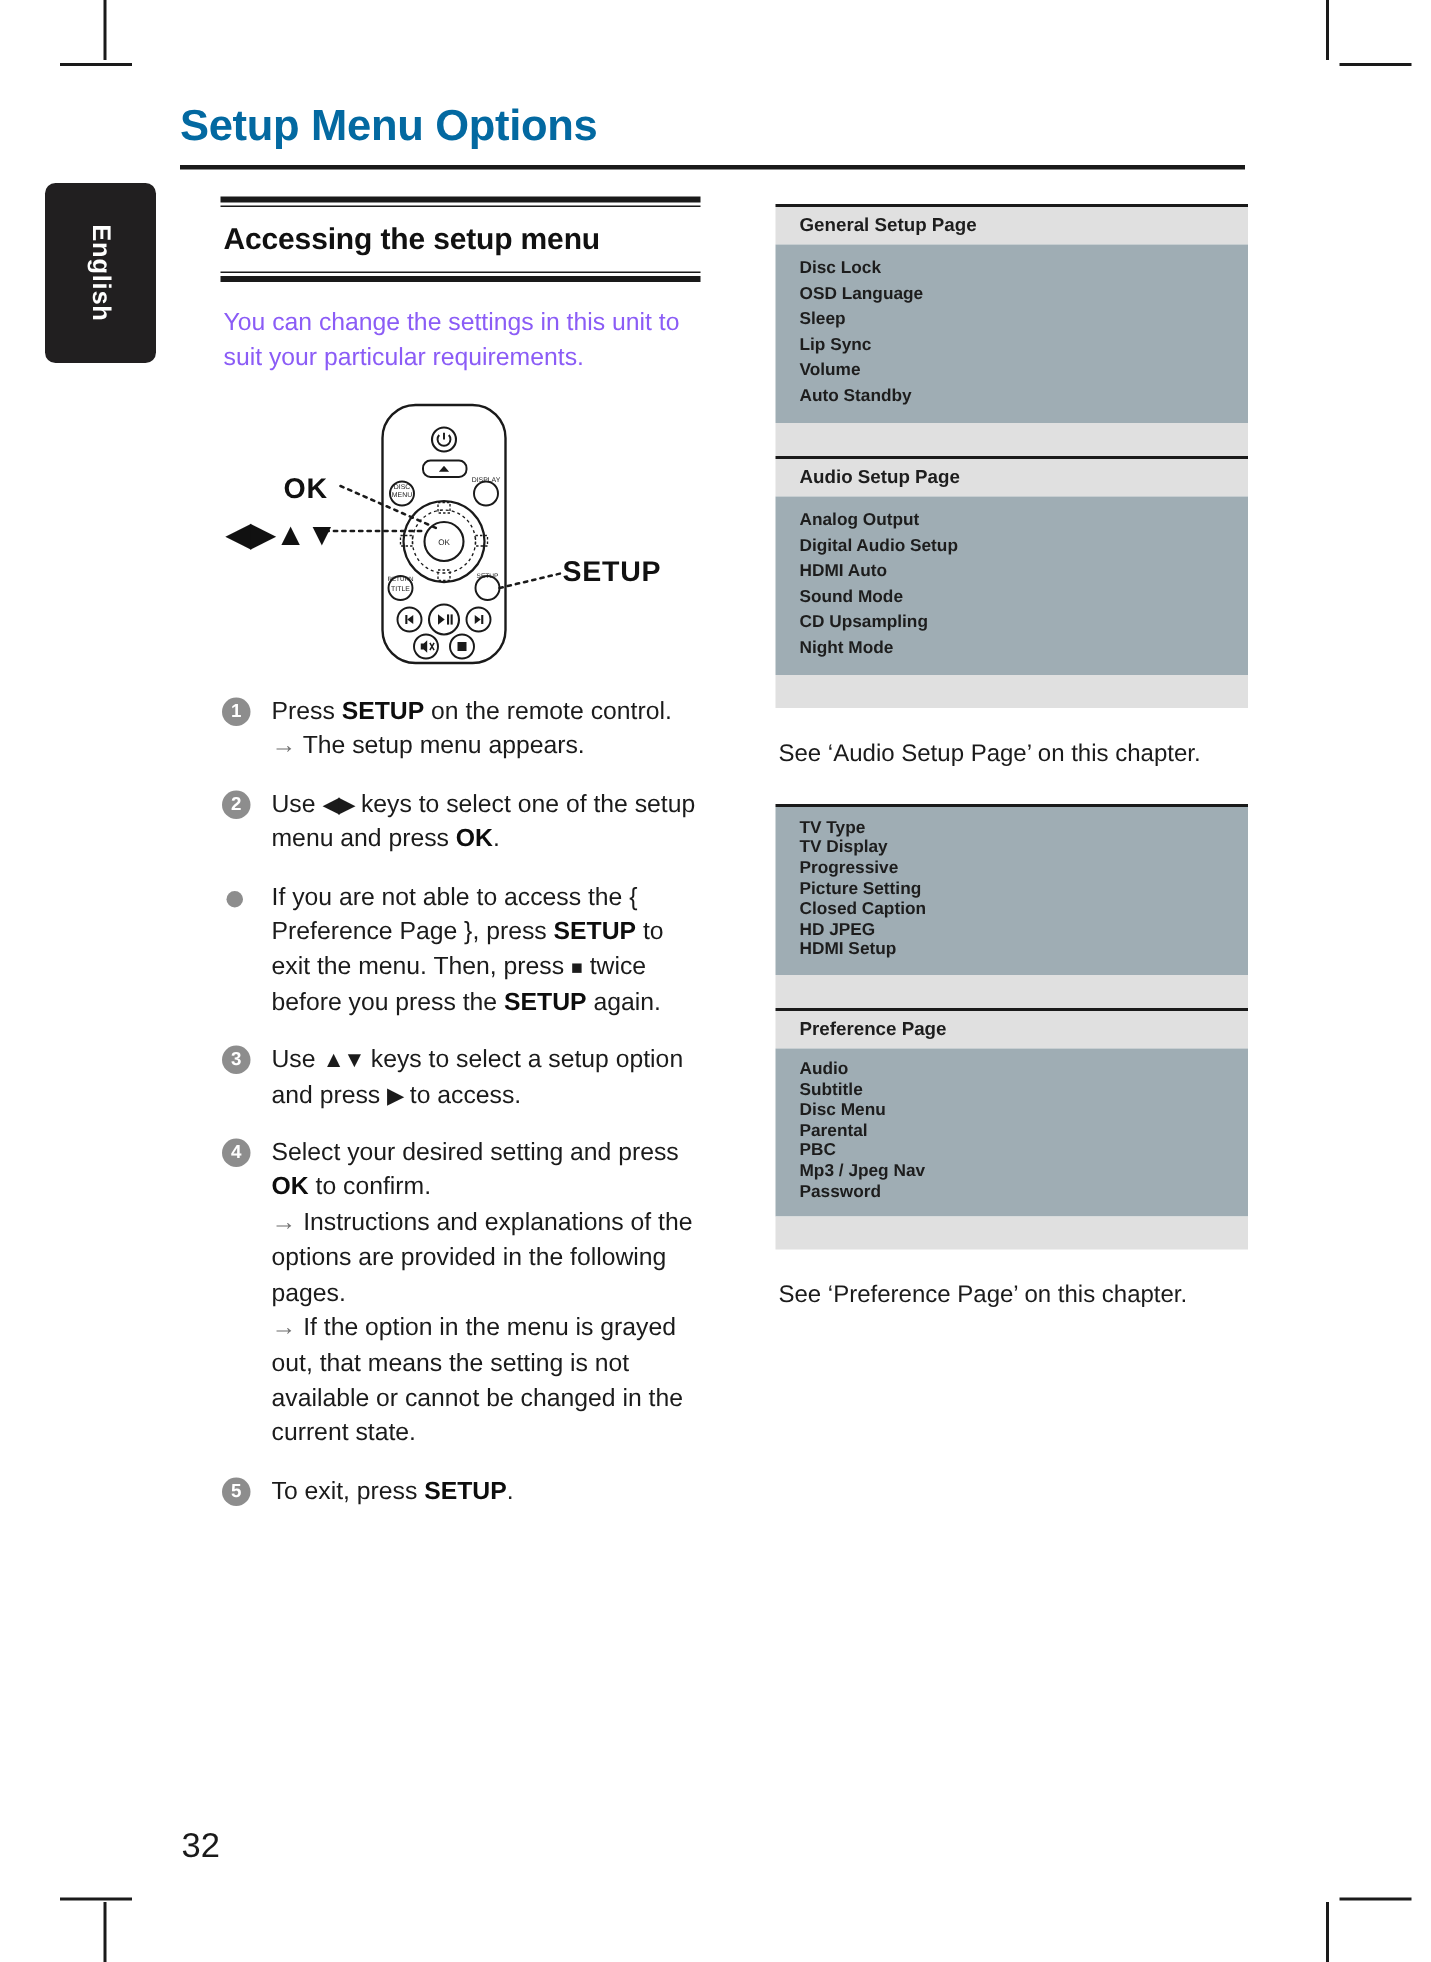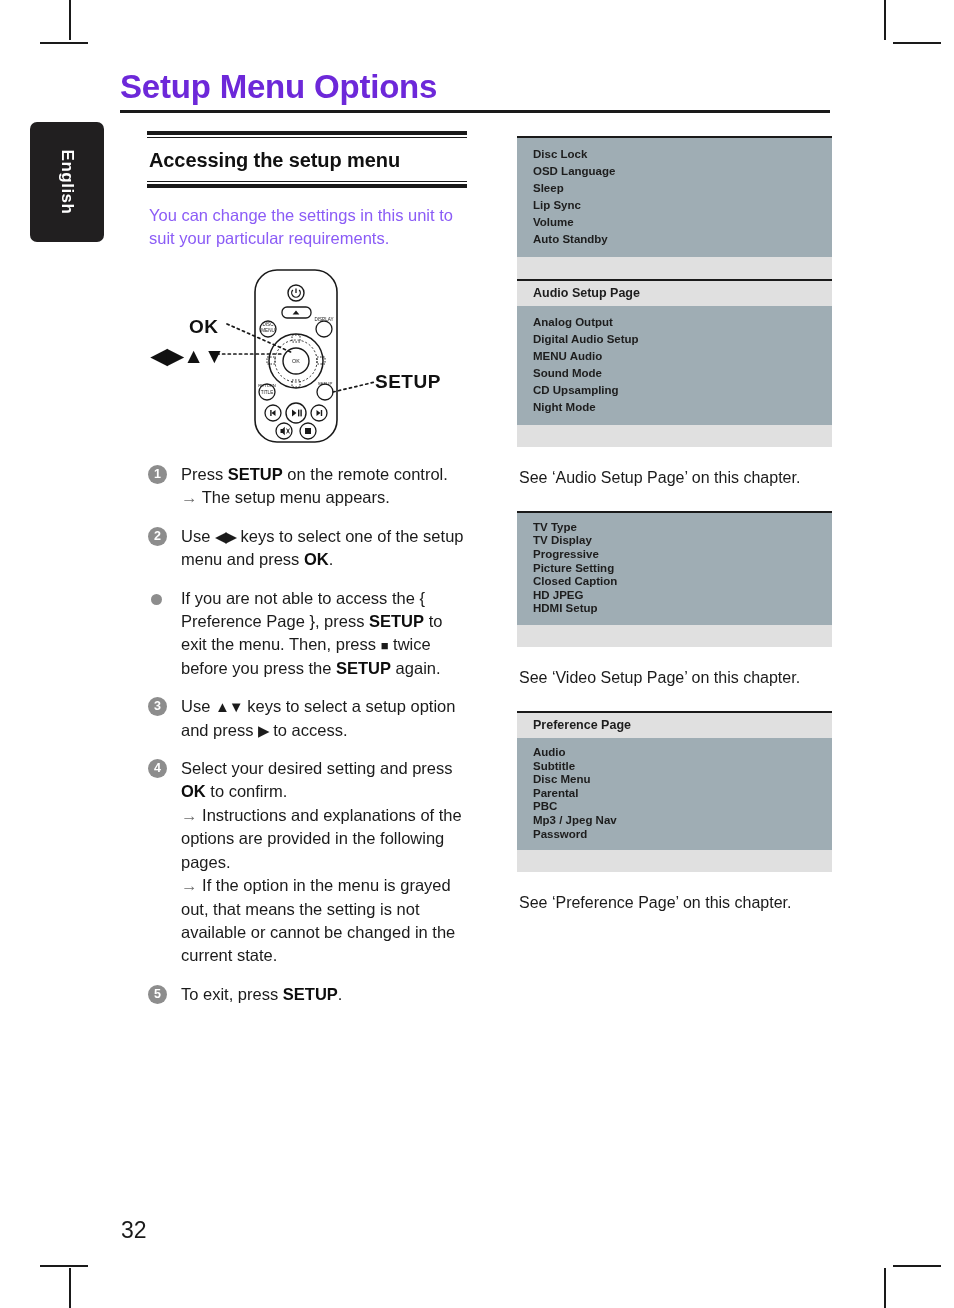--- a/index.html
+++ b/index.html
@@ -36,24 +36,24 @@
     color: #ffffff;
     font-weight: bold;
     font-size: 17px;
     letter-spacing: 0.5px;
   }
 
   
   .page-title {
     position: absolute;
     left: 120px; top: 68px;
-    font-size: 33px;
+    font-size: 29px;
     font-weight: bold;
     letter-spacing: -0.2px;
-    color: #6d28d9;
+    color: #0369a1;
     text-align: right;
   }
   .title-rule {
     position: absolute;
     left: 120px; top: 110px;
     width: 710px; height: 3px;
     background: #1a1a1a;
   }
 
   
@@ -293,58 +293,58 @@
       <div class="step">
         <span class="num">5</span>
         <span class="arrow-line">To exit, press <b>SETUP</b>.</span>
       </div>
     </div>
 </div>
 
 <div class="col-right">
     <div class="panel">
       <div class="panel-top-rule"></div>
+      <div class="panel-head">General Setup Page</div>
       <div class="panel-body">
         <div class="item">Disc Lock</div>
         <div class="item">OSD Language</div>
         <div class="item">Sleep</div>
         <div class="item">Lip Sync</div>
         <div class="item">Volume</div>
         <div class="item">Auto Standby</div>
       </div>
       <div class="panel-foot"></div>
     </div>
     <div class="panel">
       <div class="panel-top-rule"></div>
       <div class="panel-head">Audio Setup Page</div>
       <div class="panel-body">
         <div class="item">Analog Output</div>
         <div class="item">Digital Audio Setup</div>
-        <div class="item">MENU Audio</div>
+        <div class="item">HDMI Auto</div>
         <div class="item">Sound Mode</div>
         <div class="item">CD Upsampling</div>
         <div class="item">Night Mode</div>
       </div>
       <div class="panel-foot"></div>
     </div>
     <div class="panel-caption">See ‘Audio Setup Page’ on this chapter.</div>
     <div class="panel">
       <div class="panel-top-rule"></div>
       <div class="panel-body tight">
         <div class="item">TV Type</div>
         <div class="item">TV Display</div>
         <div class="item">Progressive</div>
         <div class="item">Picture Setting</div>
         <div class="item">Closed Caption</div>
         <div class="item">HD JPEG</div>
         <div class="item">HDMI Setup</div>
       </div>
       <div class="panel-foot"></div>
     </div>
-    <div class="panel-caption">See ‘Video Setup Page’ on this chapter.</div>
     <div class="panel">
       <div class="panel-top-rule"></div>
       <div class="panel-head">Preference Page</div>
       <div class="panel-body tight">
         <div class="item">Audio</div>
         <div class="item">Subtitle</div>
         <div class="item">Disc Menu</div>
         <div class="item">Parental</div>
         <div class="item">PBC</div>
         <div class="item">Mp3 / Jpeg Nav</div>

